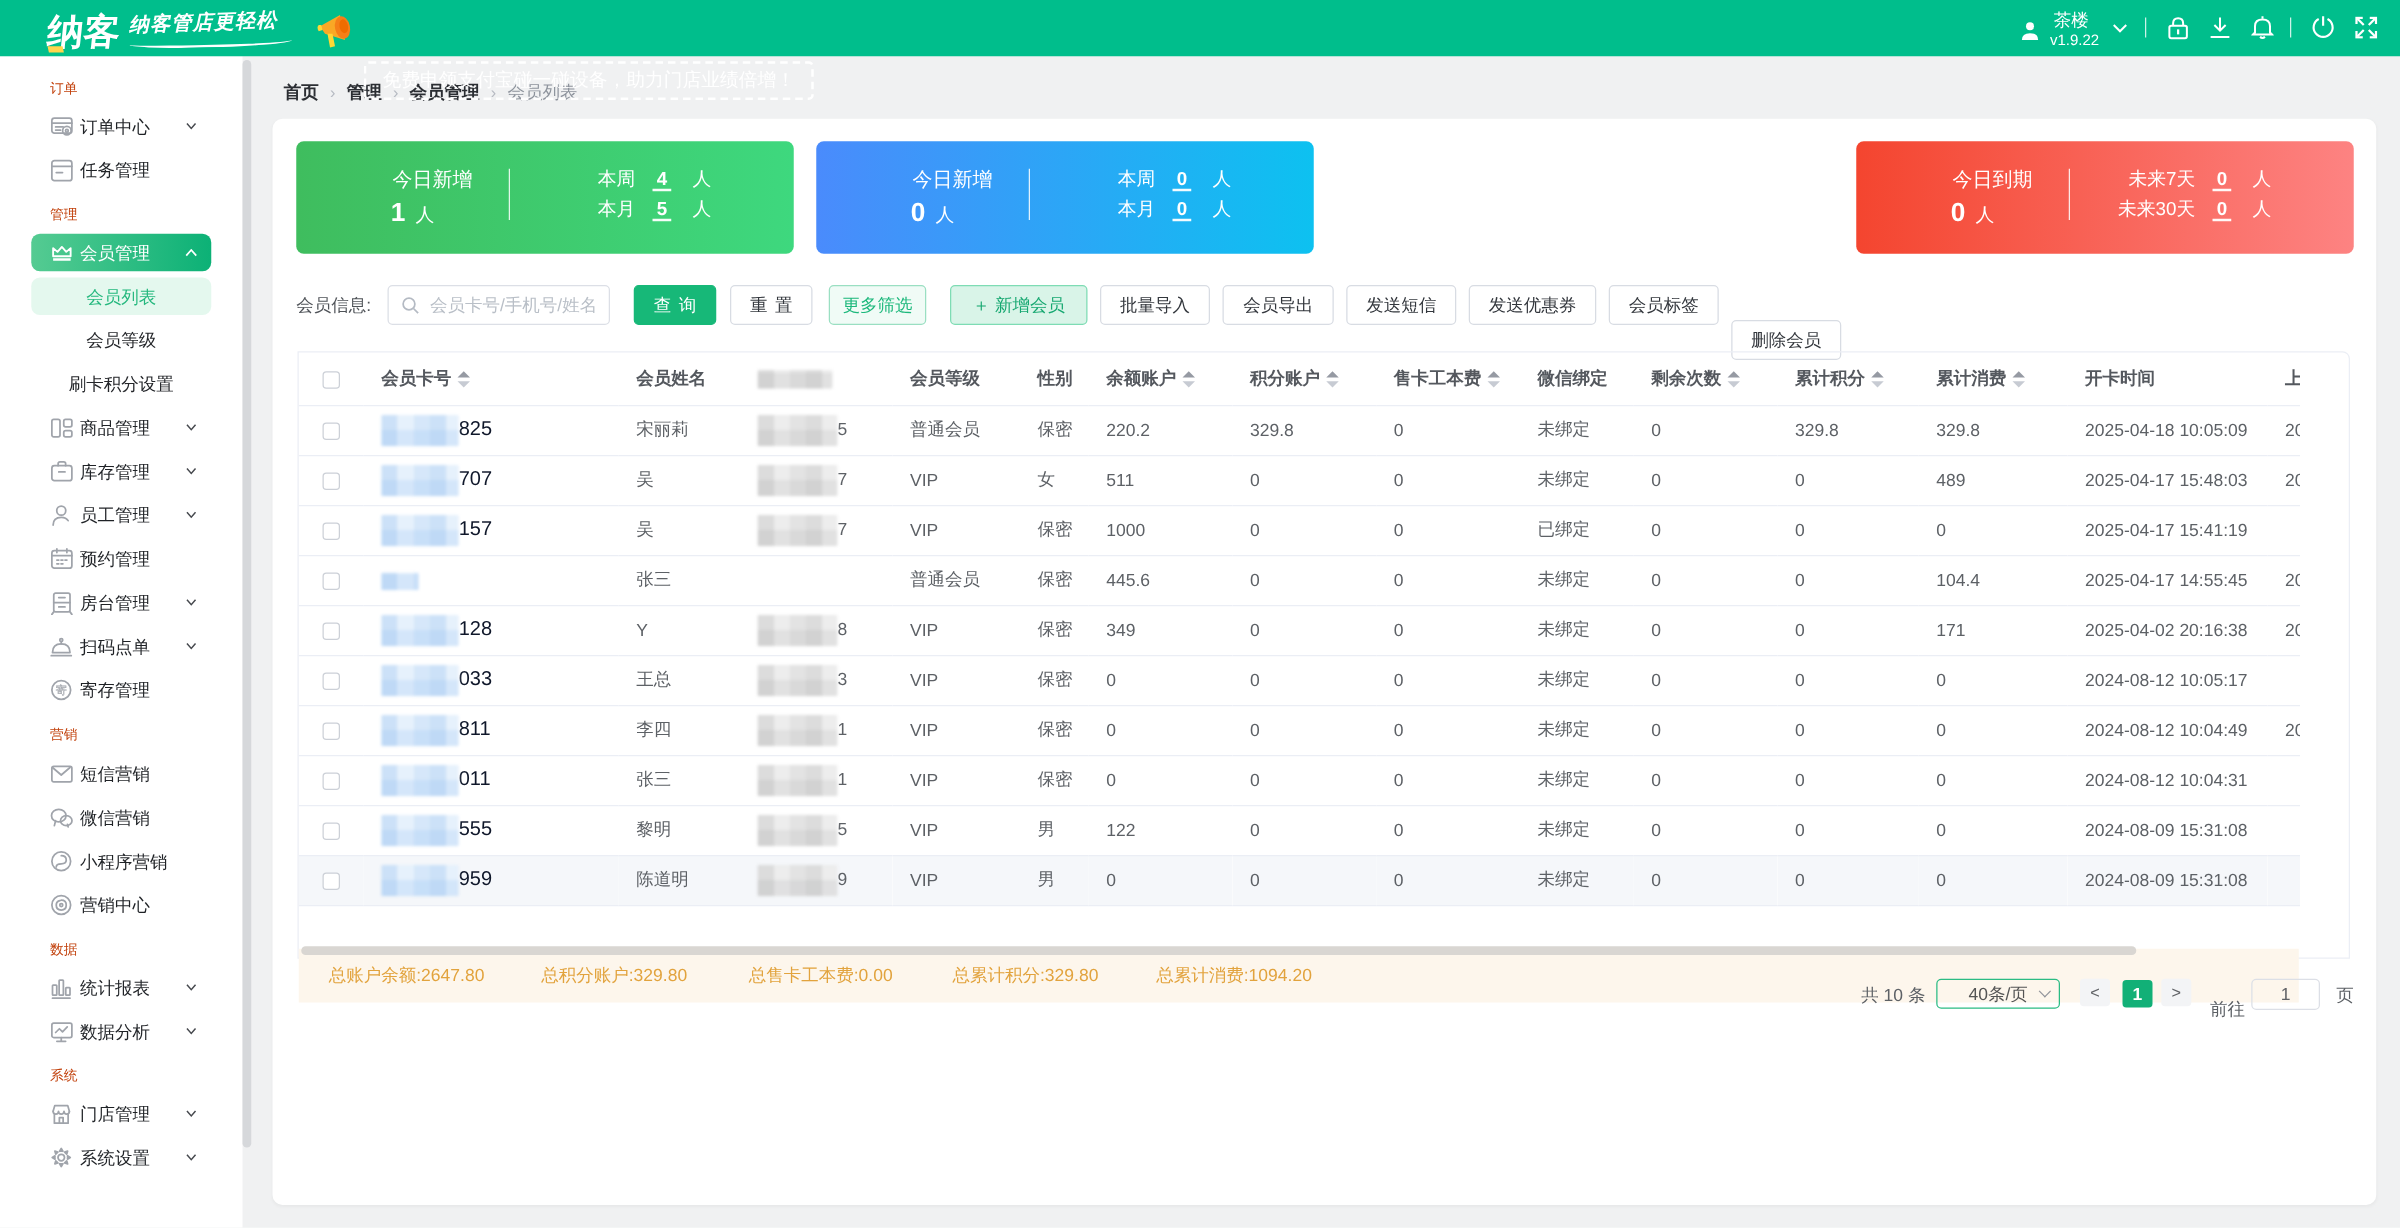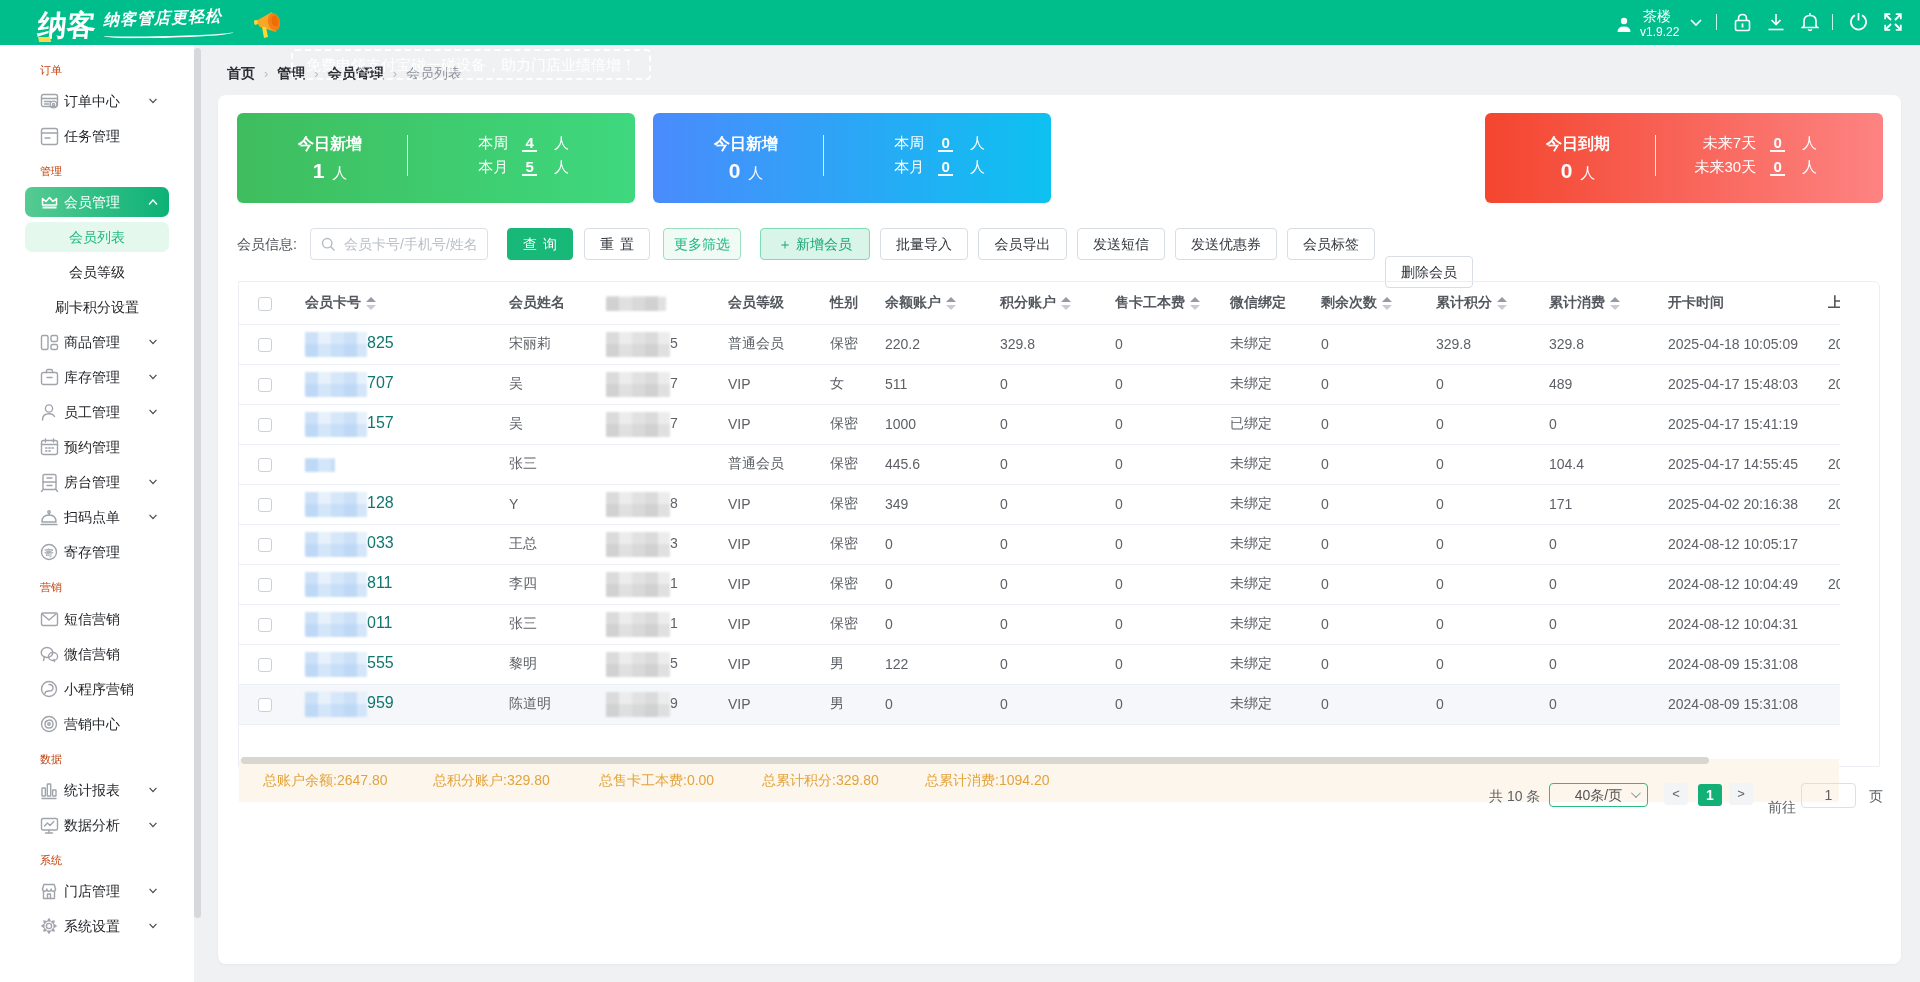--- a/index.html
+++ b/index.html
@@ -36,21 +36,21 @@
   #crumb { position:absolute; left:227px; top:65px; font-size:14px; color:#303133; }
   #crumb b { font-weight:bold; color:#2b2e33; }
   #crumb .sep { color:#b6bac2; margin:0 9px; font-size:13px; }
   #crumb .cur { color:#8d939c; font-weight:normal; }
 
   
   #panel { position:absolute; left:218px; top:95px; width:1683px; height:869px; background:#fff; border-radius:8px; box-shadow:0 1px 3px rgba(0,0,0,0.04); }
 
   
   .card { position:absolute; top:18px; width:398px; height:90px; border-radius:6px; color:#fff; }
-  .card .lab { position:absolute; left:0; top:21px; width:186px; text-align:center; font-size:16px; font-weight:bold; }
+  .card .lab { position:absolute; left:16px; top:21px; width:186px; text-align:center; font-size:16px; font-weight:normal; }
   .card .num { position:absolute; left:0; top:46px; width:186px; text-align:center; font-size:15px; }
   .card .num b { font-size:21px; margin-right:8px; }
   .card .dvd { position:absolute; left:170px; top:22px; width:1px; height:41px; background:rgba(255,255,255,0.85); }
   .card .r1,.card .r2 { position:absolute; left:187px; width:145px; font-size:15px; text-align:right; }
   .card .r1 { top:21px; } .card .r2 { top:45px; }
   .card .rn { display:inline-block; text-align:center; font-weight:bold; border-bottom:2px solid rgba(255,255,255,0.95); padding:0 3px; margin:0 6px; line-height:15px; }
   .card .rr { display:inline-block; width:22px; text-align:right; }
   #card1 { left:19px;  background:linear-gradient(90deg,#3fbd5e,#3ed87e); }
   #card2 { left:435px; background:linear-gradient(90deg,#4a8bfc,#0dc1f0); }
   #card3 { left:851px; background:linear-gradient(90deg,#f25531,#ef923f); }
@@ -72,21 +72,21 @@
 
   
   #tblwrap { position:absolute; left:20px; top:186px; width:1642px; height:486px; border:1px solid #ebeef5; border-radius:0 6px 0 0; }
   #tclip { position:absolute; left:0; top:0; width:1601px; height:484px; overflow:hidden; }
   table { border-collapse:collapse; table-layout:fixed; width:1862px; font-size:14px; color:#5d6166; }
   th,td { border-bottom:1px solid #ebeef5; padding:0 0 0 14px; text-align:left; font-weight:normal; white-space:nowrap; overflow:hidden; }
   thead th { height:42px; color:#54585e; font-weight:bold; }
   tbody td { height:40px; }
   tr.hov td { background:#f5f7fa; }
   .ck { display:inline-block; width:14px; height:14px; border:1px solid #ccd0d7; border-radius:3px; background:#fff; vertical-align:middle; }
-  .lnk { color:#0f766e; font-size:16px; }
+  .lnk { color:#0f172a; font-size:16px; }
   .srt { display:inline-block; vertical-align:middle; margin-left:5px; width:10px; height:13px; position:relative; }
   .srt:before { content:""; position:absolute; left:0; top:0; border:5px solid transparent; border-bottom:5px solid #969aa3; border-top:none; }
   .srt:after  { content:""; position:absolute; left:0; bottom:0; border:5px solid transparent; border-top:5px solid #c7cbd3; border-bottom:none; }
   .mos { display:inline-block; vertical-align:middle; border-radius:1px; }
   .mosb { width:62px; height:25px; background:
       repeating-linear-gradient(90deg, rgba(160,198,240,0.45) 0 13px, rgba(205,225,248,0.28) 13px 26px, rgba(175,208,244,0.4) 26px 39px),
       repeating-linear-gradient(0deg, rgba(208,228,250,0.85) 0 13px, rgba(238,246,253,0.9) 13px 26px);
       filter:blur(1.3px); }
   .mosg { width:64px; height:25px; background:
       repeating-linear-gradient(90deg, rgba(185,185,185,0.42) 0 13px, rgba(222,222,222,0.32) 13px 26px, rgba(200,200,200,0.38) 26px 39px),

